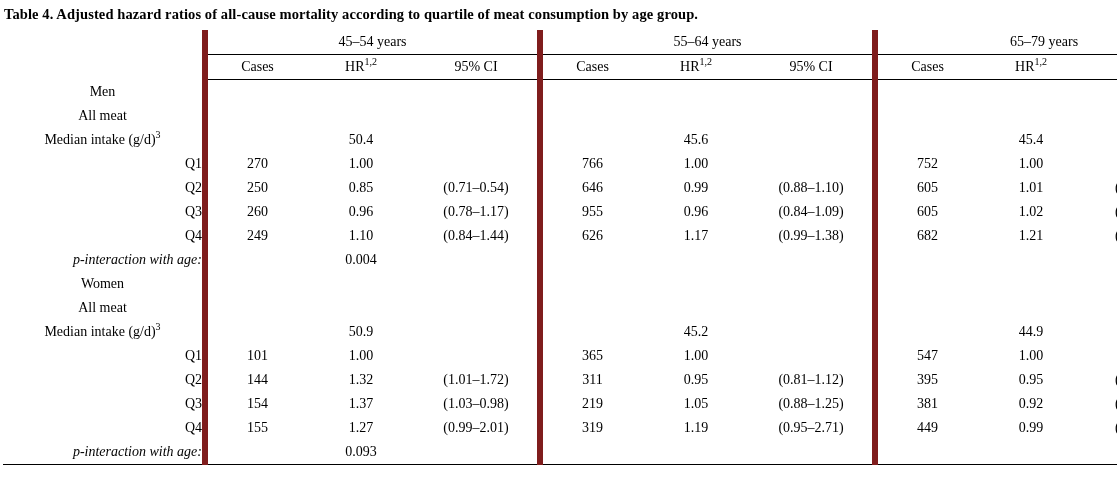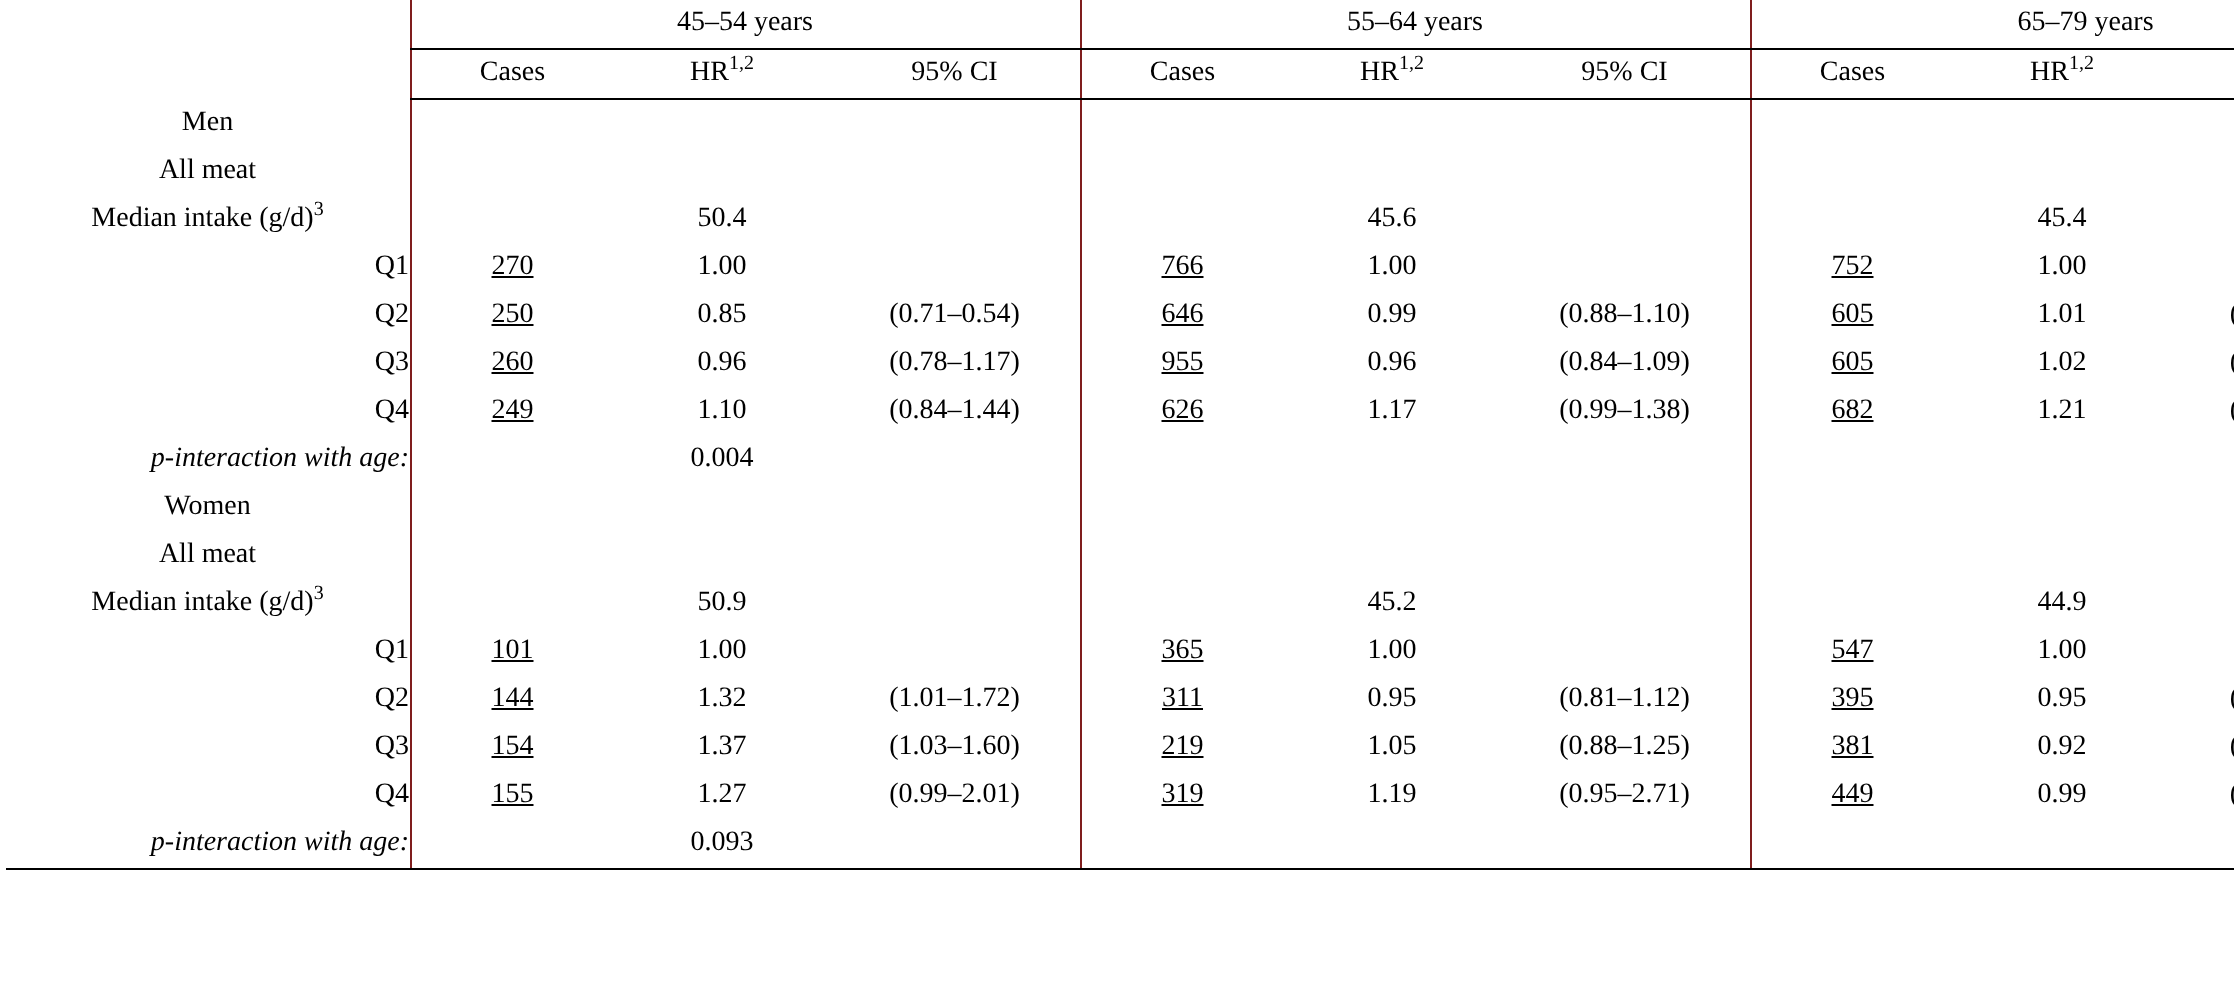--- a/index.html
+++ b/index.html
@@ -44,21 +44,21 @@
     height: 24px;
     line-height: 24px;
   }
   
   col.c-label { width: 202px; }
   col.c-cases { width: 102px; }
   col.c-hr    { width: 108px; }
   col.c-ci    { width: 125px; }
 
   
-  .vline-l { border-left: 1px solid #7f1d1d; }
+  .vline-l { border-left: 6px solid #7f1d1d; }
 
   .grouphdr {
     border-bottom: 1px solid #000;
     font-weight: bold;
     font-size: 14px;
   }
   .colhdr {
     font-weight: bold;
     font-size: 14px;
     border-bottom: 1px solid #000;
@@ -66,31 +66,32 @@
   .rowlabel {
     text-align: left;
     padding-left: 4px;
     white-space: nowrap;
   }
   .rowlabel.indent {
     text-align: right;
   }
   .bold { font-weight: bold; }
   .ital { font-style: italic; }
-  .num { text-align: right; padding-right: 26px; text-decoration: underline; }
+  .num { text-align: right; padding-right: 26px; }
   .ctr { text-align: center; }
   sup { font-size: 10px; vertical-align: super; line-height: 0; }
   .hdrblank { border-bottom: none; }
   .bottomrule td { border-bottom: 1px solid #000; }
 </style>
 </head>
 <body>
 
 <div class="page">
 
+  <div class="caption">Table 4.  Adjusted hazard ratios of all-cause mortality according to quartile of meat consumption by age group.</div>
 
   <table class="tbl">
     <colgroup>
       <col class="c-label">
       <col class="c-cases">
         <col class="c-hr">
         <col class="c-ci">
       <col class="c-cases">
         <col class="c-hr">
         <col class="c-ci">
@@ -272,21 +273,21 @@
           <td class="ctr">0.95</td>
           <td class="ctr">(0.81–1.12)</td>
           <td class="num vline-l">395</td>
           <td class="ctr">0.95</td>
           <td class="ctr">(0.82–1.08)</td>
         </tr>
         <tr>
           <td class="rowlabel indent"><span>Q3</span></td>
           <td class="num vline-l">154</td>
           <td class="ctr bold">1.37</td>
-          <td class="ctr bold">(1.03–1.60)</td>
+          <td class="ctr bold">(1.03–0.98)</td>
           <td class="num vline-l">219</td>
           <td class="ctr">1.05</td>
           <td class="ctr">(0.88–1.25)</td>
           <td class="num vline-l">381</td>
           <td class="ctr">0.92</td>
           <td class="ctr">(0.79–1.06)</td>
         </tr>
         <tr>
           <td class="rowlabel indent"><span>Q4</span></td>
           <td class="num vline-l">155</td>

